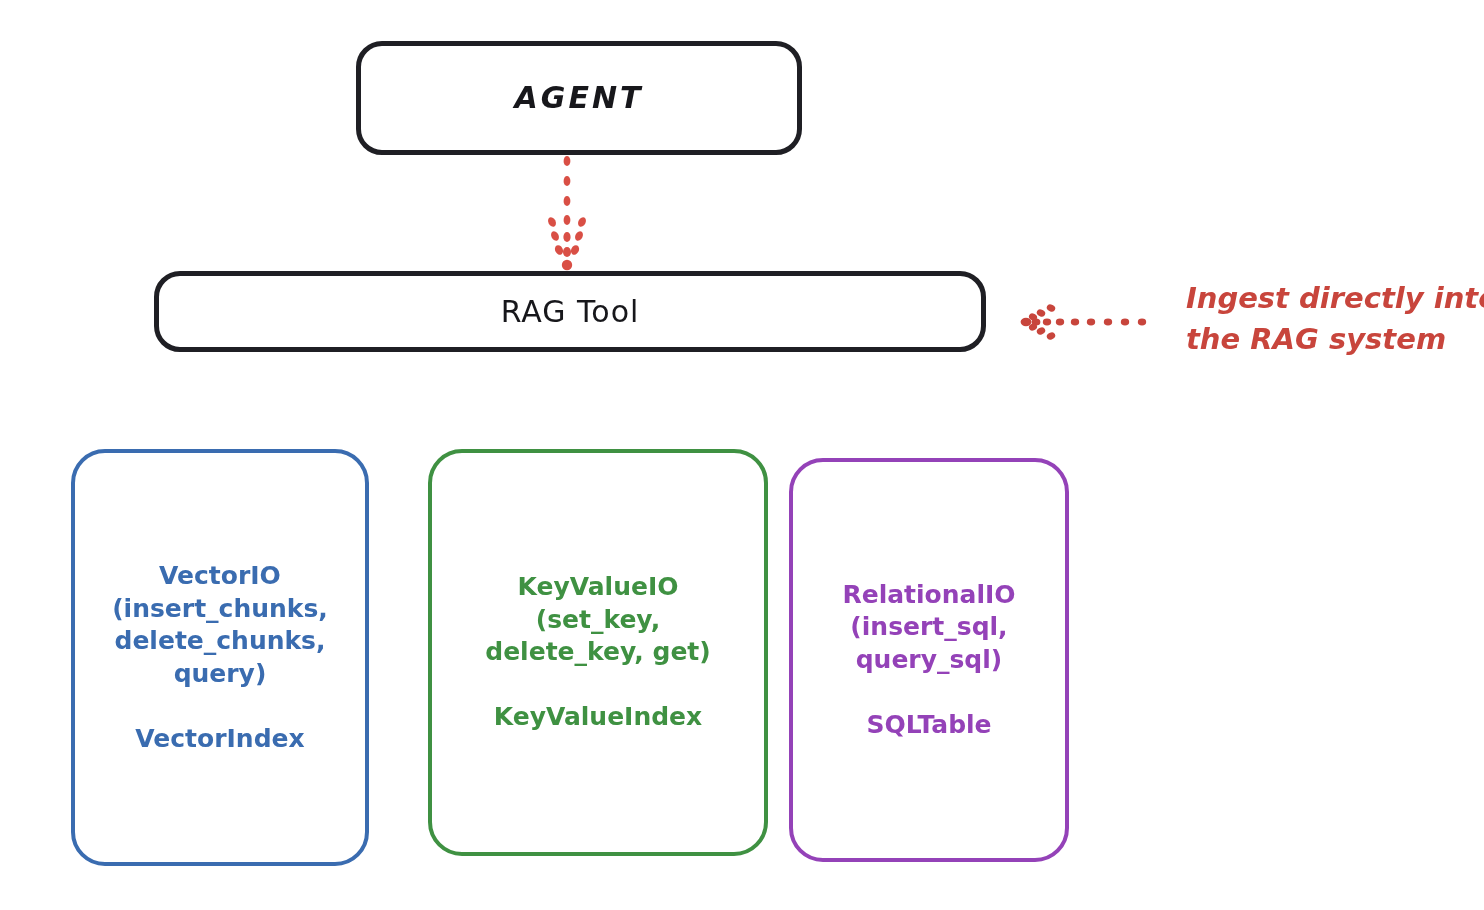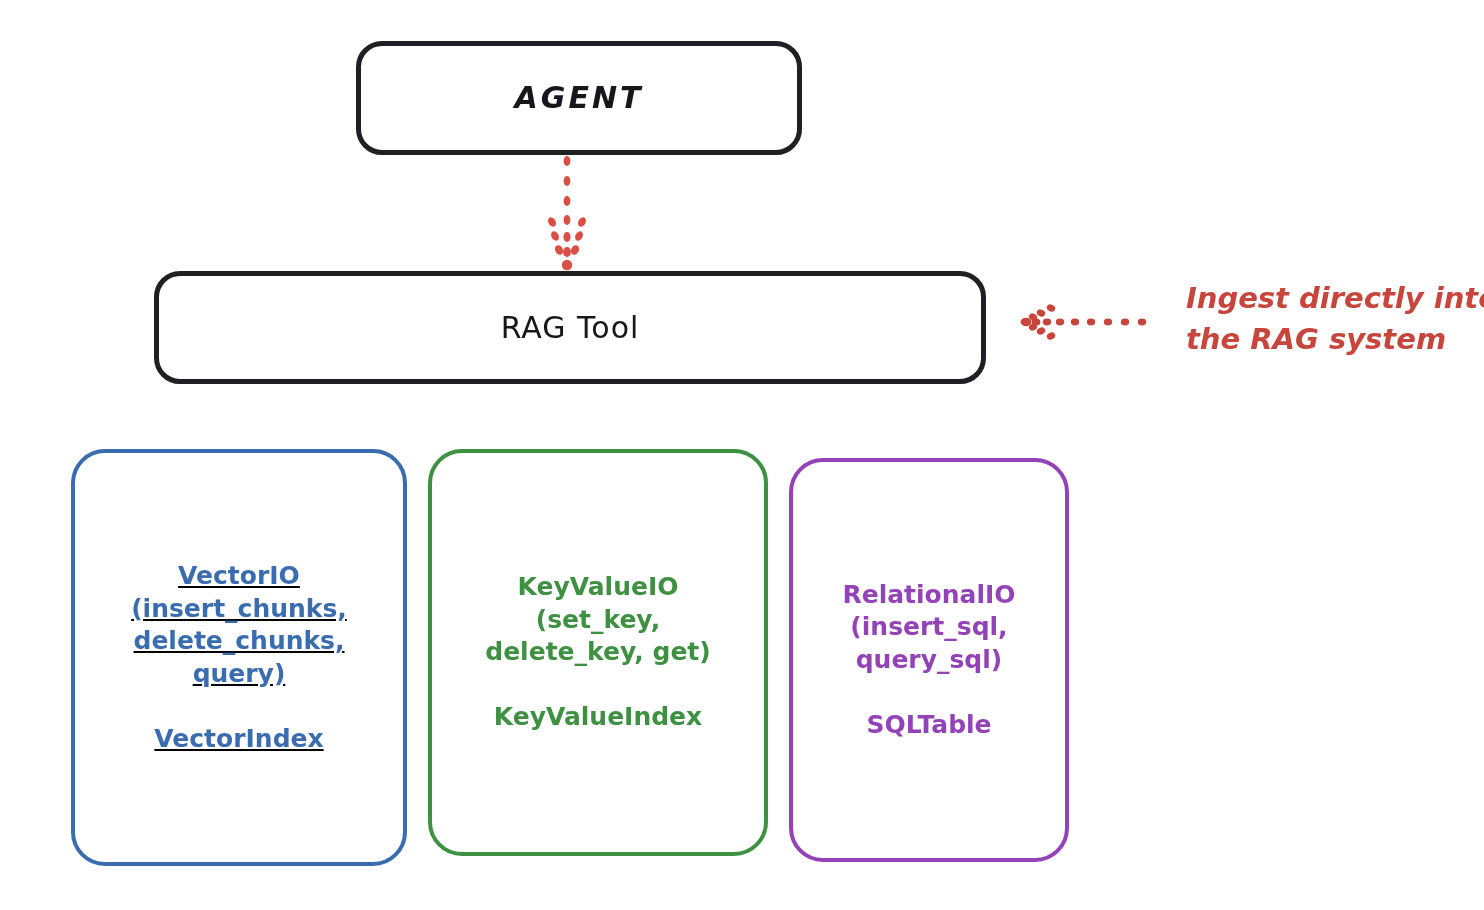--- a/index.html
+++ b/index.html
@@ -46,21 +46,21 @@
     font-weight: 600;
     letter-spacing: 3px;
     color: #17171b;
   }
 
   
   #rag-tool-node {
     left: 154px;
     top: 271px;
     width: 832px;
-    height: 113px;
+    height: 81px;
     border: 5px solid #1f1f24;
     border-radius: 26px;
   }
   #rag-tool-node .node-label {
     font-size: 30px;
     font-weight: 500;
     letter-spacing: 1px;
     color: #17171b;
   }
 
@@ -72,24 +72,23 @@
     align-items: center;
   }
   .provider .node-label {
     font-size: 25px;
     font-weight: 600;
     line-height: 1.30;
   }
   #vectorio-node {
     left: 71px;
     top: 449px;
-    width: 336px;
+    width: 298px;
     height: 417px;
     border-color: #3a6cb0;
-    text-decoration: underline;
   }
   #vectorio-node .node-label { color: #3a6cb0; }
 
   #keyvalueio-node {
     left: 428px;
     top: 449px;
     width: 340px;
     height: 407px;
     border-color: #3f9142;
   }

